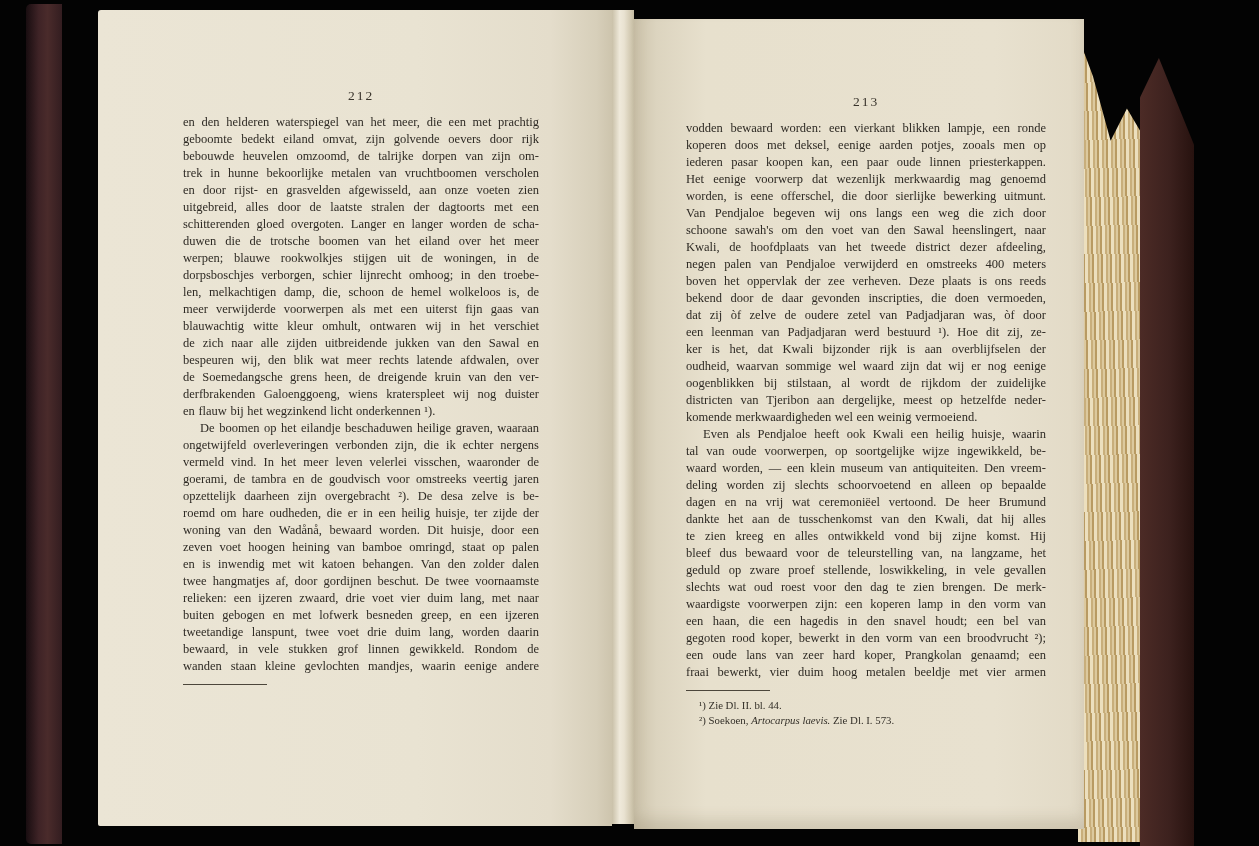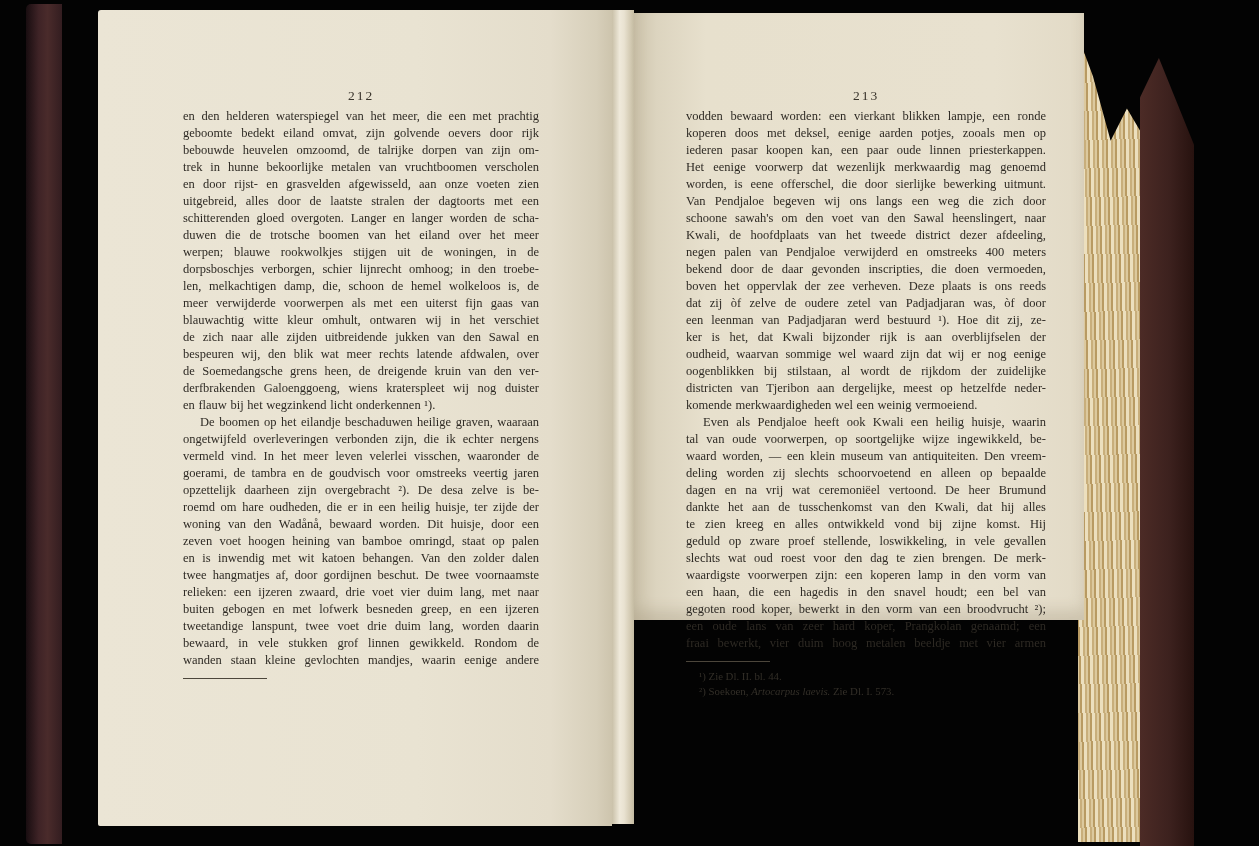--- a/index.html
+++ b/index.html
@@ -37,37 +37,37 @@
     clip-path:polygon(0 5%,35% 0,100% 11%,100% 100%,0 100%);
   }
 
   
   .page-left {
     position:absolute; left:98px; top:10px; width:514px; height:816px;
     background:linear-gradient(90deg,#ebe5d5 0%,#e9e3d2 62%,#e4ddcb 88%,#d7cfba 97%,#cdc4ad 100%);
     border-radius:3px 0 0 2px;
   }
   .page-right {
-    position:absolute; left:634px; top:13px; width:450px; height:607px;
+    position:absolute; left:634px; top:19px; width:450px; height:810px;
     background:linear-gradient(90deg,#cdc4ac 0%,#dcd4bf 5%,#e7e0cd 16%,#e8e1cf 80%,#e2dac6 100%);
     box-shadow:inset 0 -10px 14px rgba(110,95,65,0.18);
   }
   .gutter {
     position:absolute; left:612px; top:10px; width:22px; height:814px;
     background:linear-gradient(90deg,#c9c0a8 0%,#efe9da 35%,#e9e2d1 55%,#d2c9b1 85%,#c4bba2 100%);
   }
 
   
   .textblock { position:absolute; color:#2e2a24; }
   .text-left  { left:85px;  top:78px; width:356px; }
   .text-right { left:52px;  top:75px; width:360px; }
 
   .pagenum {
     text-align:center; font-size:13.5px; letter-spacing:2px;
-    color:#38332b; margin-bottom:4px;
+    color:#38332b; margin-bottom:10px;
   }
   .bodytext { font-size:12.5px; line-height:17px; }
   .para { margin:0; }
   .tline {
     text-align:justify; text-align-last:justify;
     height:17px; overflow:visible; word-spacing:0.5px;
   }
   .tline.indent { padding-left:17px; }
   .tline.short { text-align-last:left; }
 
@@ -143,38 +143,39 @@
           <div class="para">
             <div class="tline">vodden bewaard worden: een vierkant blikken lampje, een ronde</div>
             <div class="tline">koperen doos met deksel, eenige aarden potjes, zooals men op</div>
             <div class="tline">iederen pasar koopen kan, een paar oude linnen priesterkappen.</div>
             <div class="tline">Het eenige voorwerp dat wezenlijk merkwaardig mag genoemd</div>
             <div class="tline">worden, is eene offerschel, die door sierlijke bewerking uitmunt.</div>
             <div class="tline">Van Pendjaloe begeven wij ons langs een weg die zich door</div>
             <div class="tline">schoone sawah's om den voet van den Sawal heenslingert, naar</div>
             <div class="tline">Kwali, de hoofdplaats van het tweede district dezer afdeeling,</div>
             <div class="tline">negen palen van Pendjaloe verwijderd en omstreeks 400 meters</div>
+            <div class="tline">boven het oppervlak der zee verheven. Deze plaats is ons reeds</div>
             <div class="tline">bekend door de daar gevonden inscripties, die doen vermoeden,</div>
-            <div class="tline">boven het oppervlak der zee verheven. Deze plaats is ons reeds</div>
             <div class="tline">dat zij òf zelve de oudere zetel van Padjadjaran was, òf door</div>
             <div class="tline">een leenman van Padjadjaran werd bestuurd ¹). Hoe dit zij, ze-</div>
             <div class="tline">ker is het, dat Kwali bijzonder rijk is aan overblijfselen der</div>
             <div class="tline">oudheid, waarvan sommige wel waard zijn dat wij er nog eenige</div>
             <div class="tline">oogenblikken bij stilstaan, al wordt de rijkdom der zuidelijke</div>
             <div class="tline">districten van Tjeribon aan dergelijke, meest op hetzelfde neder-</div>
             <div class="tline short">komende merkwaardigheden wel een weinig vermoeiend.</div>
           </div>
           <div class="para">
             <div class="tline indent">Even als Pendjaloe heeft ook Kwali een heilig huisje, waarin</div>
             <div class="tline">tal van oude voorwerpen, op soortgelijke wijze ingewikkeld, be-</div>
             <div class="tline">waard worden, — een klein museum van antiquiteiten. Den vreem-</div>
             <div class="tline">deling worden zij slechts schoorvoetend en alleen op bepaalde</div>
             <div class="tline">dagen en na vrij wat ceremoniëel vertoond. De heer Brumund</div>
             <div class="tline">dankte het aan de tusschenkomst van den Kwali, dat hij alles</div>
             <div class="tline">te zien kreeg en alles ontwikkeld vond bij zijne komst. Hij</div>
+            <div class="tline">bleef dus bewaard voor de teleurstelling van, na langzame, het</div>
             <div class="tline">geduld op zware proef stellende, loswikkeling, in vele gevallen</div>
             <div class="tline">slechts wat oud roest voor den dag te zien brengen. De merk-</div>
             <div class="tline">waardigste voorwerpen zijn: een koperen lamp in den vorm van</div>
             <div class="tline">een haan, die een hagedis in den snavel houdt; een bel van</div>
             <div class="tline">gegoten rood koper, bewerkt in den vorm van een broodvrucht ²);</div>
             <div class="tline">een oude lans van zeer hard koper, Prangkolan genaamd; een</div>
             <div class="tline">fraai bewerkt, vier duim hoog metalen beeldje met vier armen</div>
           </div>
         </div>
       <hr class="fnrule">

